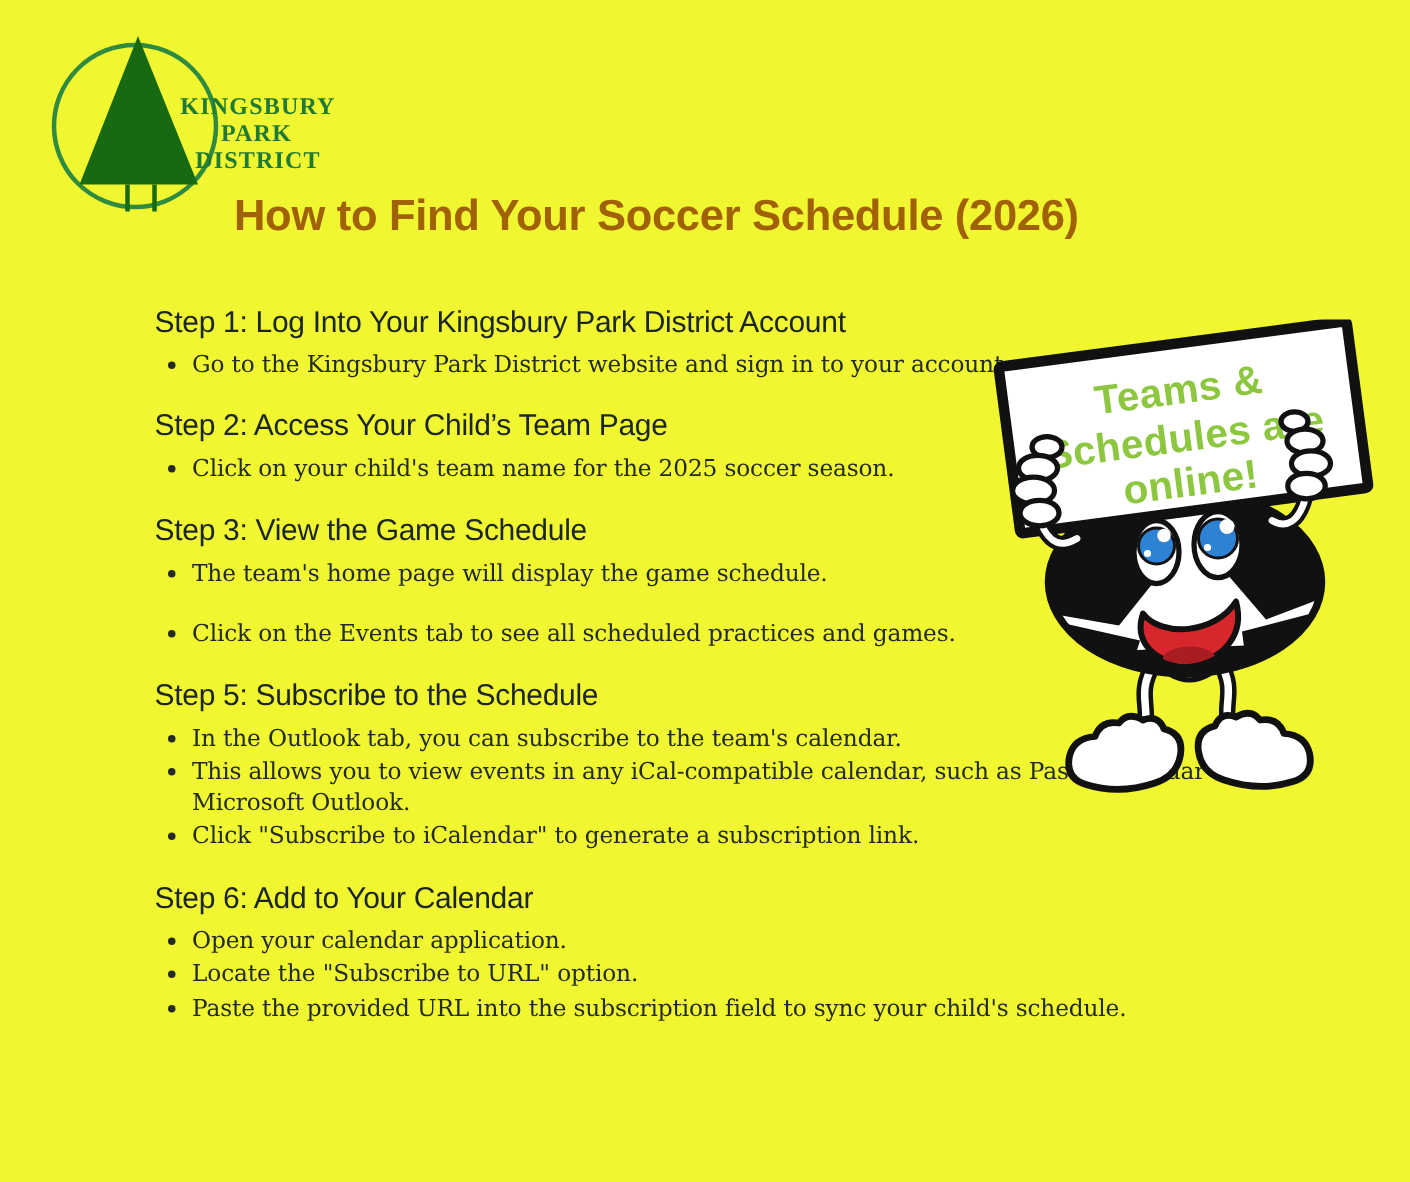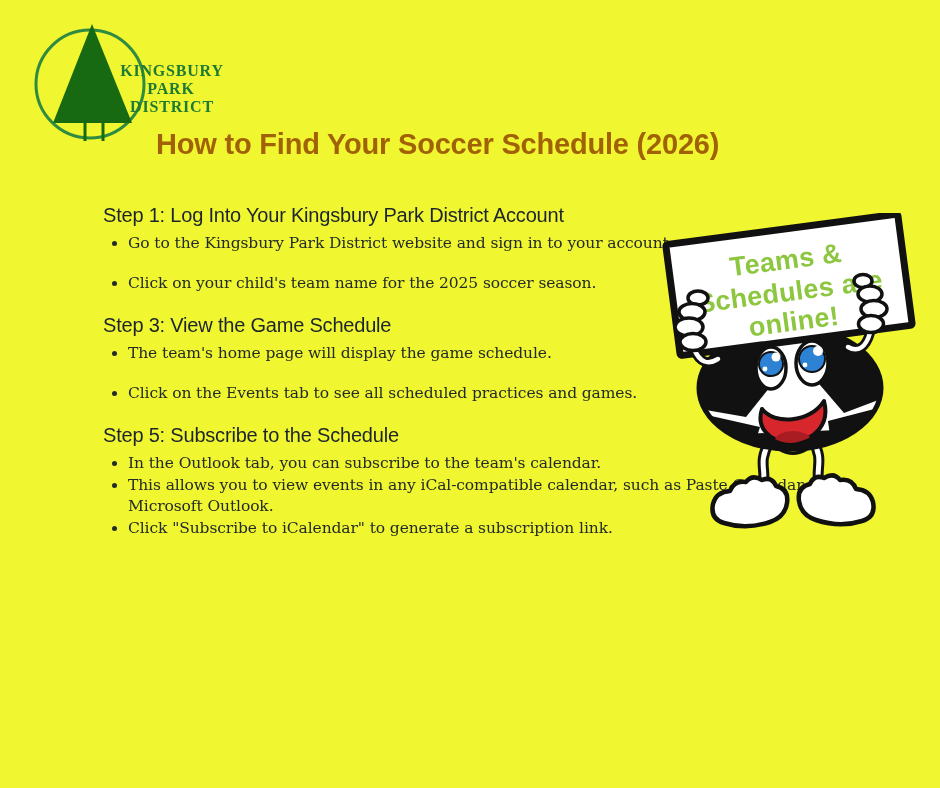--- a/index.html
+++ b/index.html
@@ -65,20 +65,21 @@
 <div class="page-title">How to Find Your Soccer Schedule (2026)</div>
 
 <div class="steps">
   <div class="step">
     <h2>Step 1: Log Into Your Kingsbury Park District Account</h2>
     <ul>
       <li>Go to the Kingsbury Park District website and sign in to your account.</li>
     </ul>
   </div>
   <div class="step">
+    <h2>Step 2: Access Your Child’s Team Page</h2>
     <ul>
       <li>Click on your child's team name for the 2025 soccer season.</li>
     </ul>
   </div>
   <div class="step">
     <h2>Step 3: View the Game Schedule</h2>
     <ul>
       <li>The team's home page will display the game schedule.</li>
     </ul>
   </div>
@@ -86,20 +87,28 @@
     <ul>
       <li>Click on the Events tab to see all scheduled practices and games.</li>
     </ul>
   </div>
   <div class="step">
     <h2>Step 5: Subscribe to the Schedule</h2>
     <ul>
       <li>In the Outlook tab, you can subscribe to the team's calendar.</li>
       <li>This allows you to view events in any iCal-compatible calendar, such as Paste Calendar or Microsoft Outlook.</li>
       <li>Click "Subscribe to iCalendar" to generate a subscription link.</li>
+    </ul>
+  </div>
+  <div class="step">
+    <h2>Step 6: Add to Your Calendar</h2>
+    <ul>
+      <li>Open your calendar application.</li>
+      <li>Locate the "Subscribe to URL" option.</li>
+      <li>Paste the provided URL into the subscription field to sync your child's schedule.</li>
     </ul>
   </div>
 </div>
 
 <svg class="mascot" viewBox="0 0 292 334">
   <defs>
     <clipPath id="ballclip">
         <ellipse cx="142" cy="175" rx="91" ry="61"></ellipse>
       </clipPath>
     <clipPath id="mouthclip">

